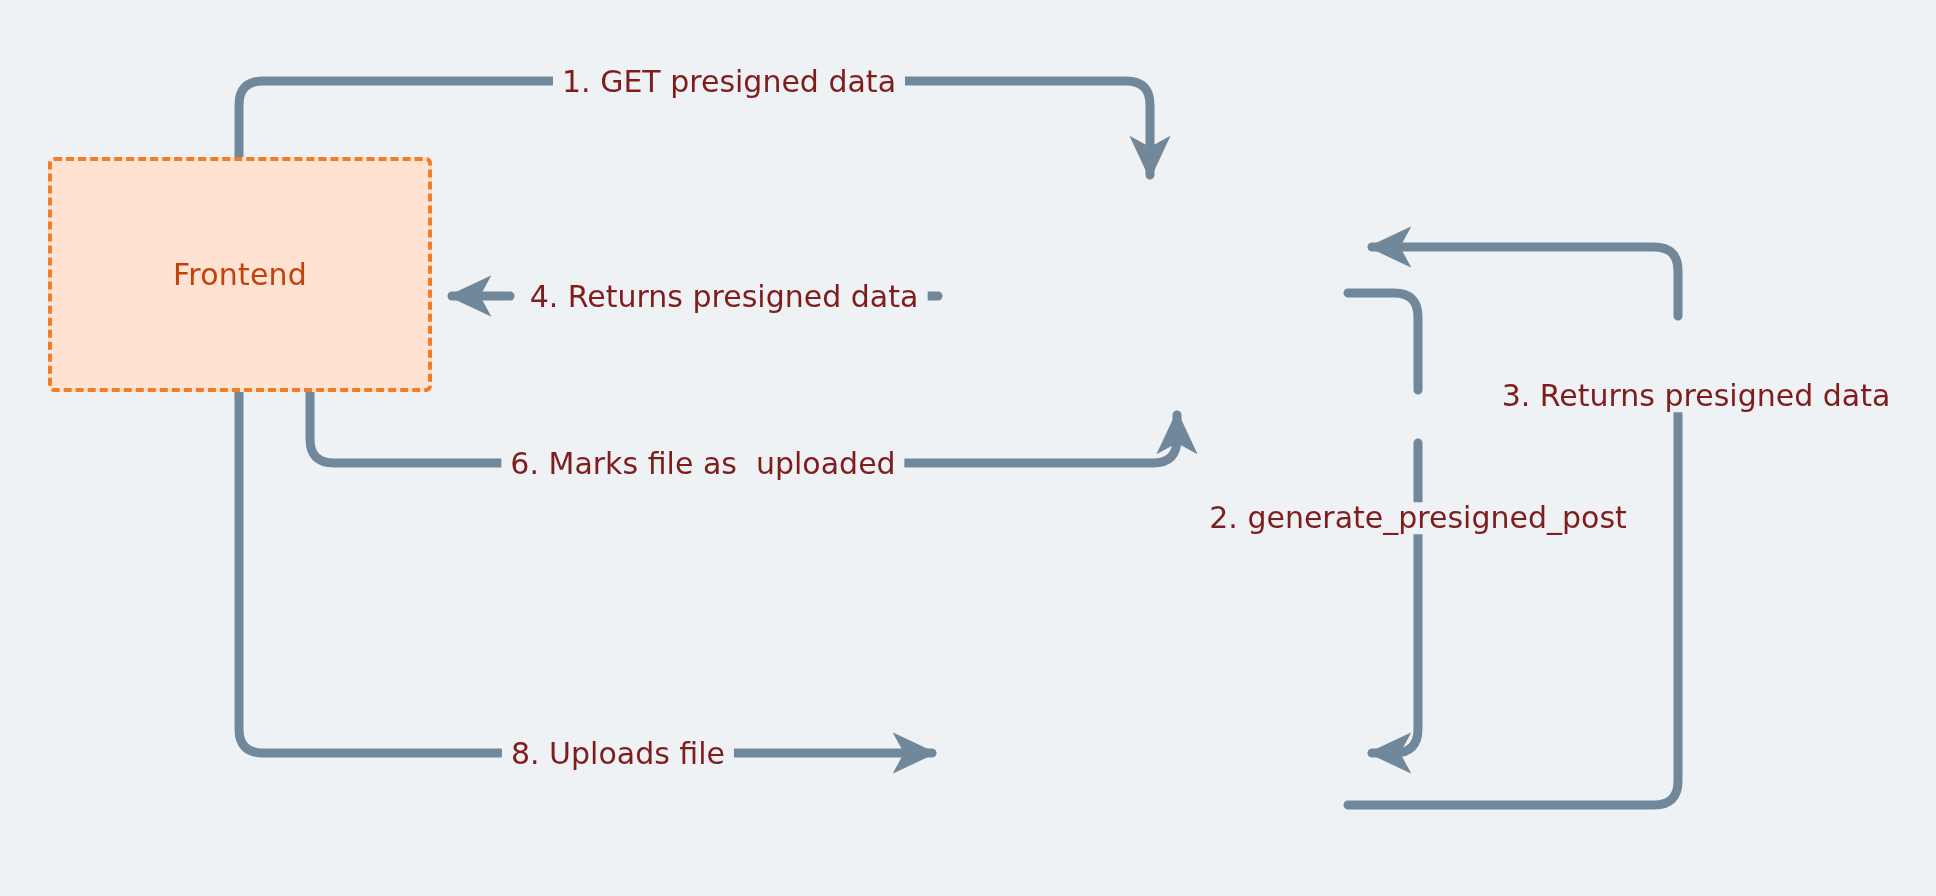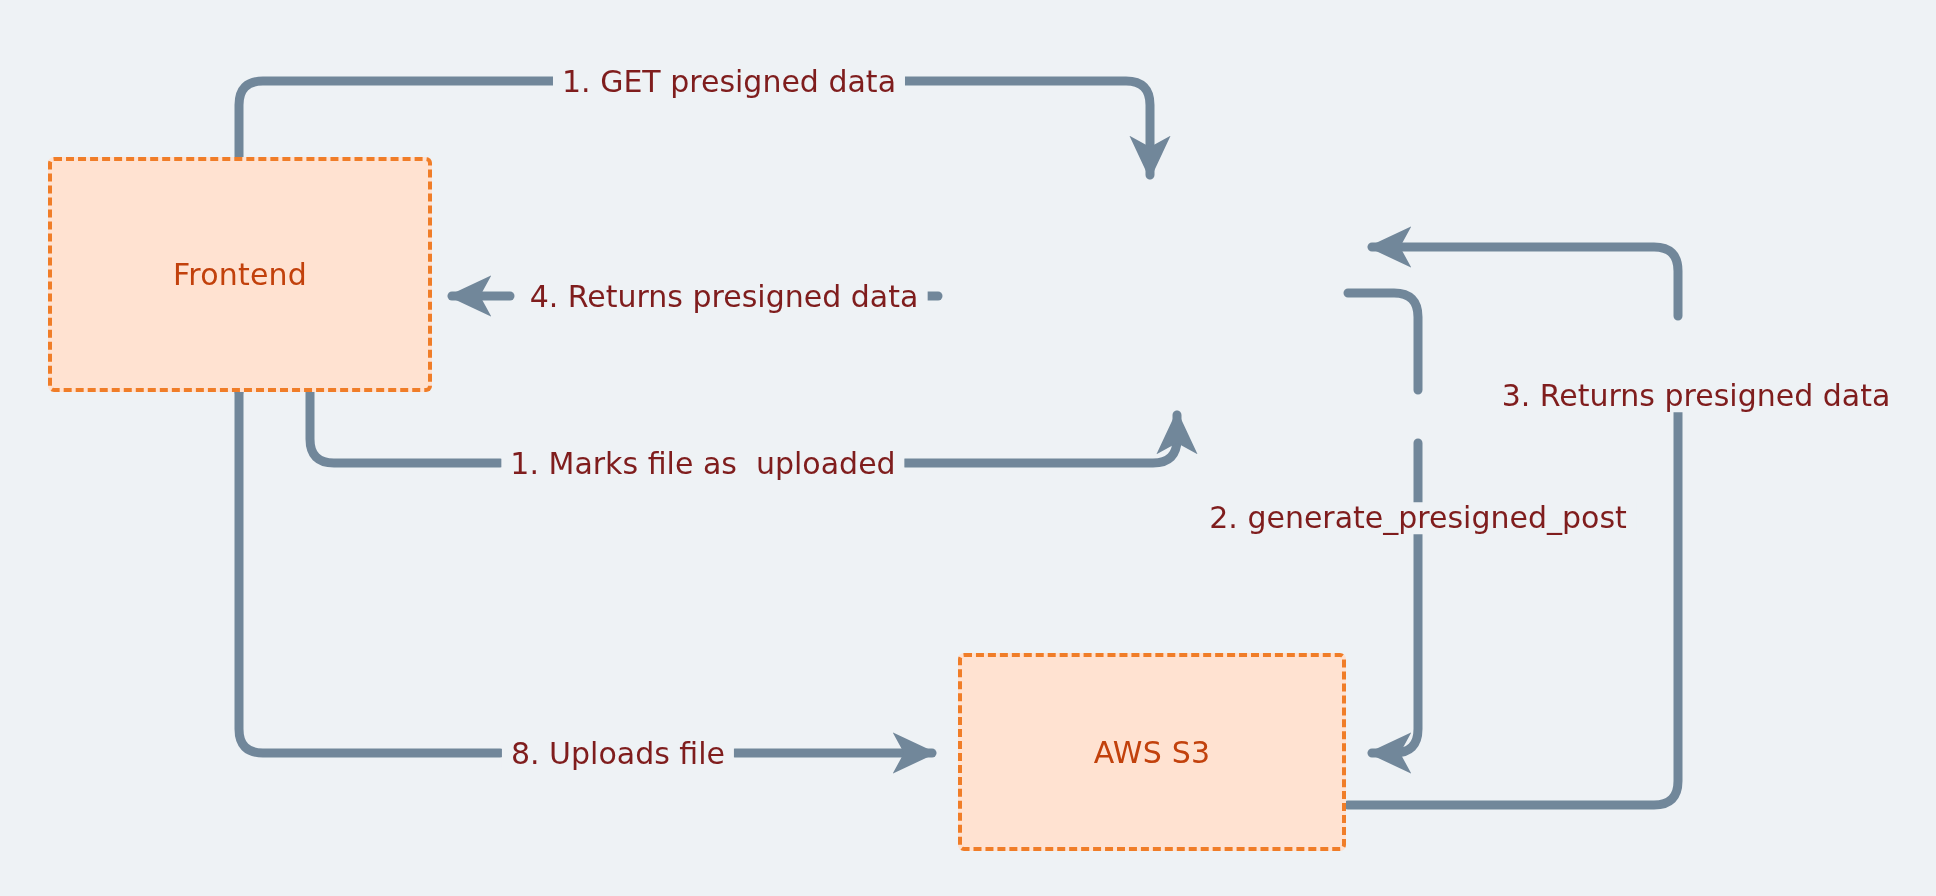--- a/index.html
+++ b/index.html
@@ -95,29 +95,26 @@
       <path d="M 310 392 L 310 439 Q 310 463 334 463 L 500 463" fill="none" stroke="#71879a" stroke-width="9" stroke-linecap="round"></path>
       <path d="M 905 463 L 1153 463 Q 1177 463 1177 439 L 1177 415" fill="none" stroke="#71879a" stroke-width="9" stroke-linecap="round" marker-end="url(#arrow-right)"></path>
     </g>
   </svg>
 
   <div class="node" style="left:48px; top:157px; width:384px; height:235px;">
     <span class="node-label">Frontend</span>
   </div>
 
 
-  <div class="node" style="left:958px; top:653px; width:388px; height:198px;">
-    <span class="node-label">AWS S3</span>
-  </div>
 
   <div class="edge-label" style="left:729px; top:82px;">1. GET presigned data</div>
 
   <div class="edge-label" style="left:724px; top:297px;">4. Returns presigned data</div>
 
-  <div class="edge-label" style="left:703px; top:464px;">1. Marks file as  uploaded</div>
+  <div class="edge-label" style="left:703px; top:464px;">6. Marks file as  uploaded</div>
 
   <div class="edge-label" style="left:1418px; top:518px;">2. generate_presigned_post</div>
 
   <div class="edge-label" style="left:1696px; top:352px;margin-top:44px;">3. Returns presigned data</div>
 
   <div class="edge-label" style="left:618px; top:754px;">8. Uploads file</div>
 
 </div>
 
 </body></html>

